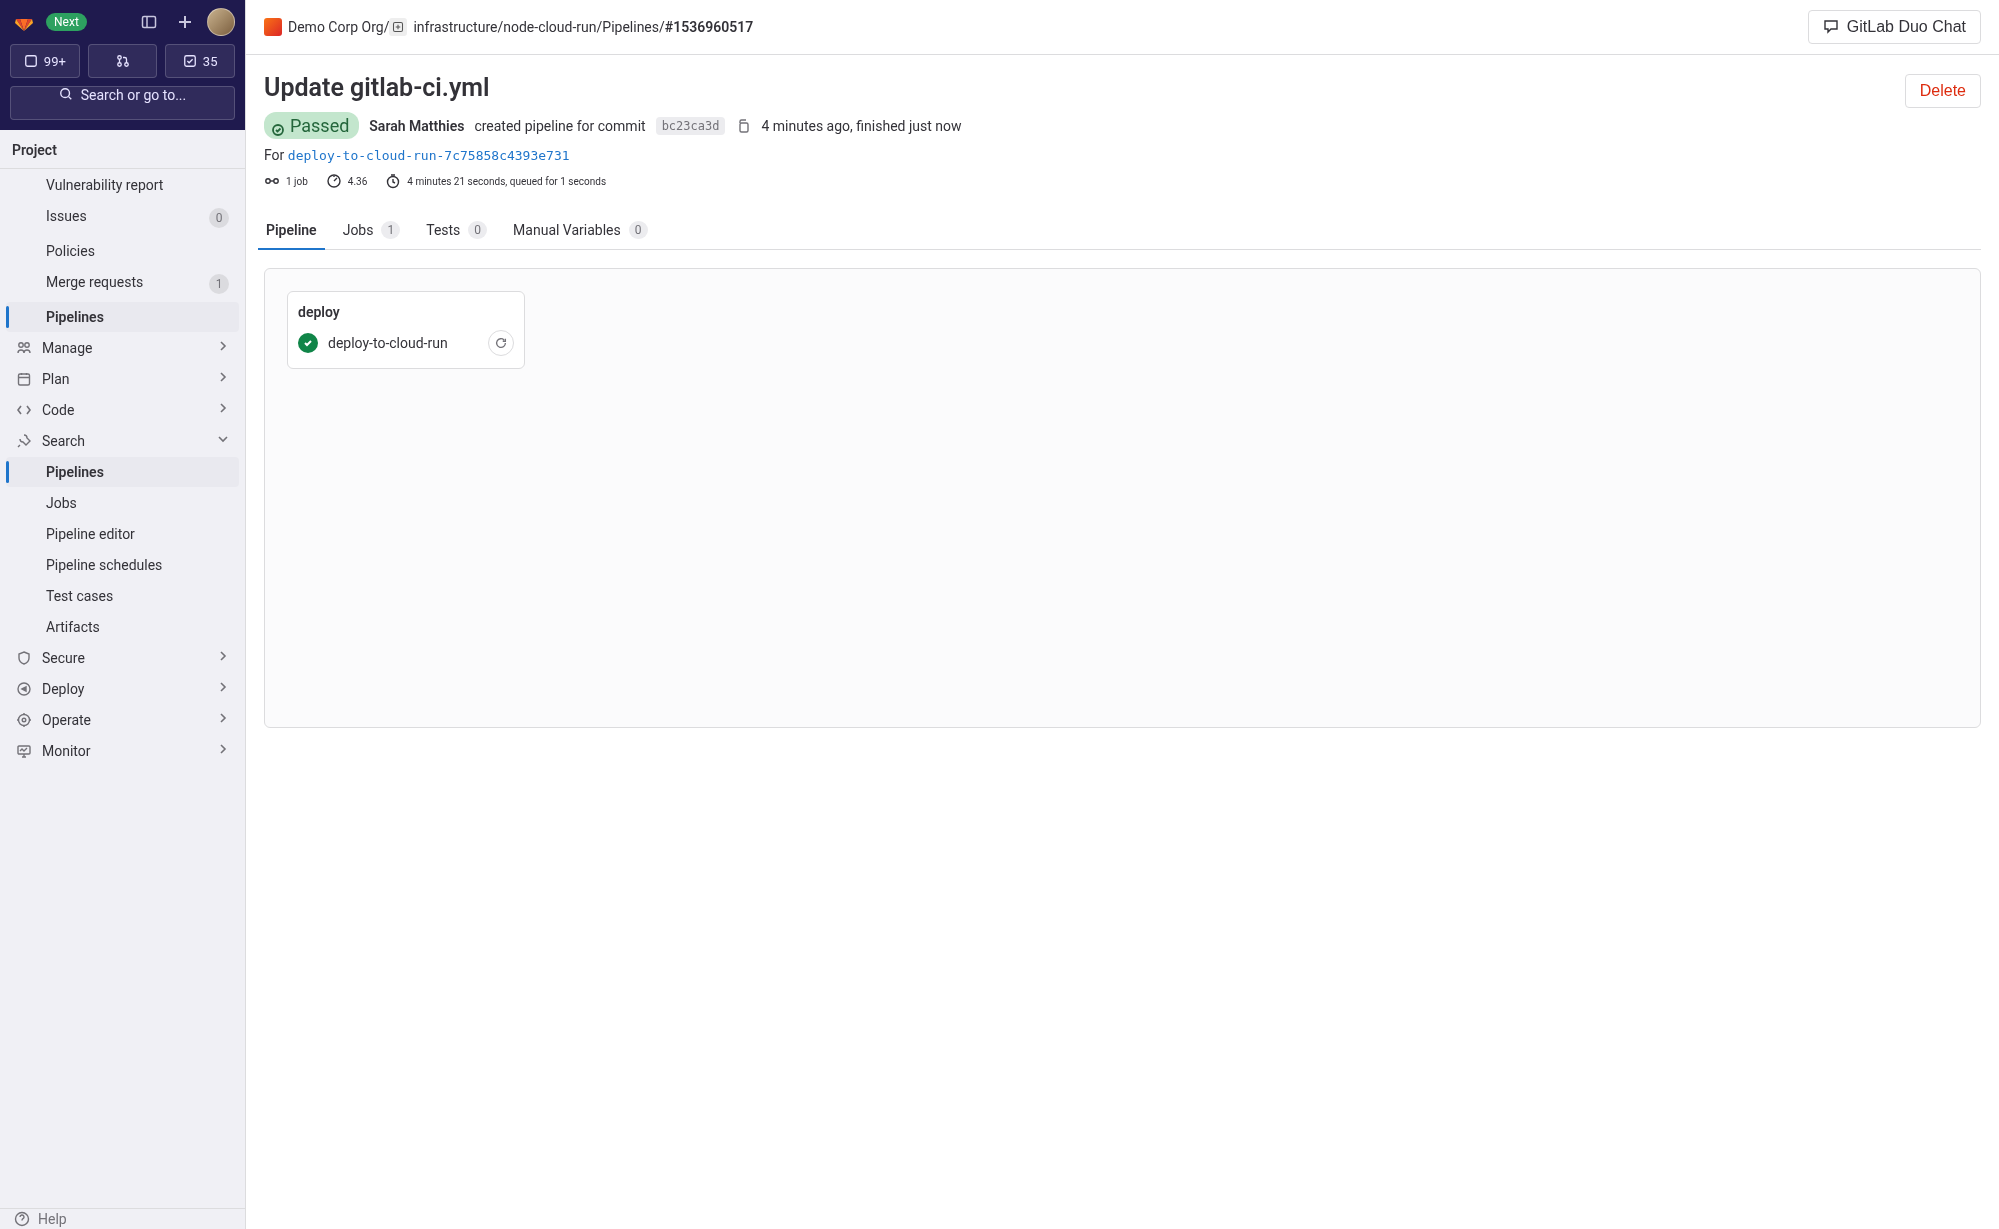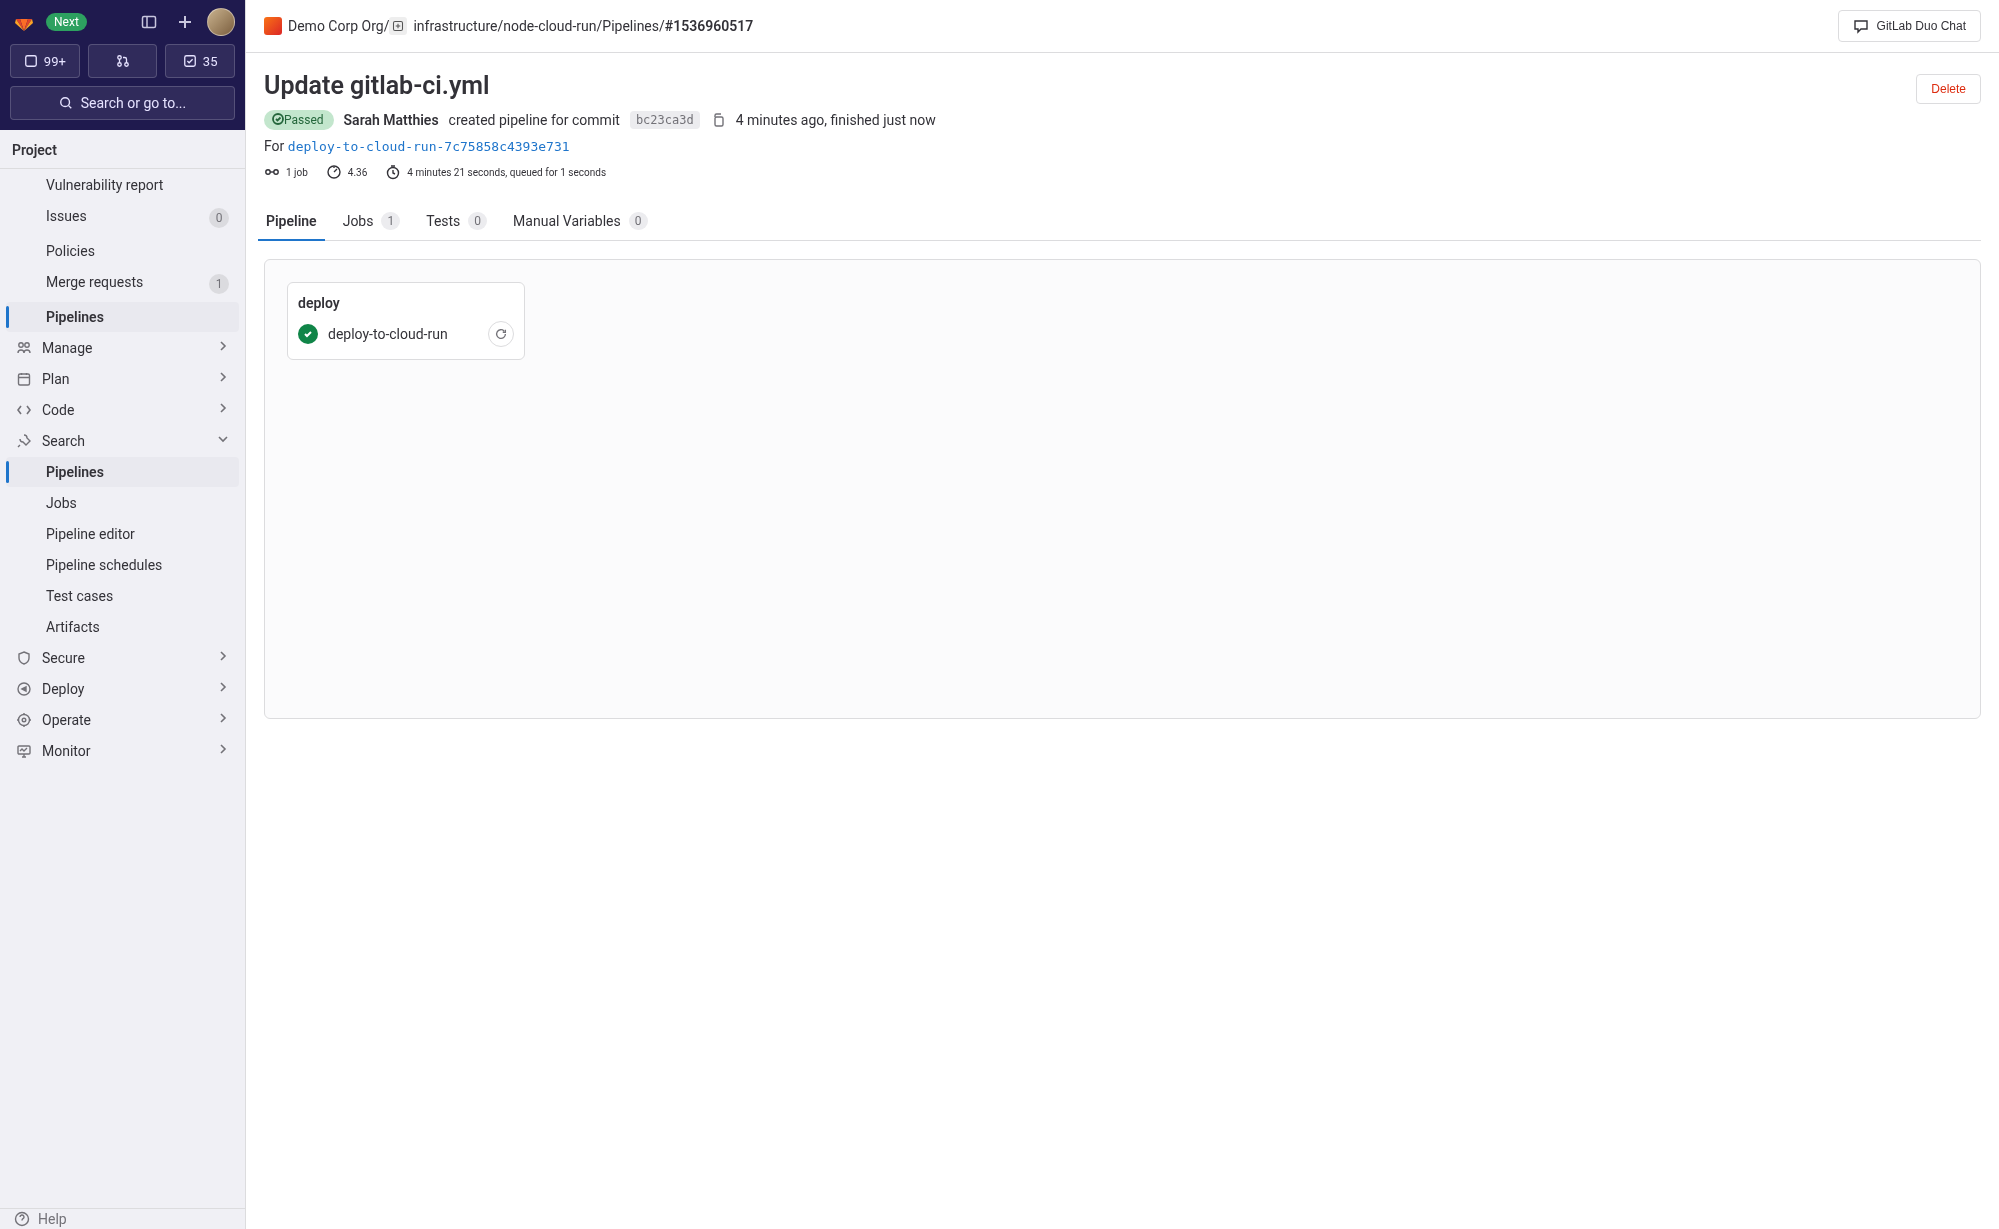--- a/index.html
+++ b/index.html
@@ -67,21 +67,21 @@
     flex:1;
     display:flex;align-items:center;justify-content:center;gap:6px;
     background:rgba(255,255,255,.08);
     border:1px solid rgba(255,255,255,.18);
     border-radius:4px;
     height:34px;color:#e6e3ff;font-size:13px;
     cursor:pointer;
   }
   .sb-search{
     margin-top:8px;
-    display:flex;align-items:center;justify-content:center;gap:8px;
+    display:flex;align-items:flex-start;justify-content:center;gap:8px;
     background:rgba(255,255,255,.08);
     border:1px solid rgba(255,255,255,.18);
     border-radius:4px;height:34px;color:#e6e3ff;cursor:pointer;
   }
   .sb-section-title{
     padding:12px 12px 10px;
     font-weight:600;color:var(--text);
     border-bottom:1px solid var(--border);
   }
   .sb-scroll{flex:1;overflow-y:auto;padding-bottom:8px;}
@@ -122,34 +122,34 @@
   .breadcrumbs{display:flex;align-items:center;gap:0;flex:1;min-width:0;}
   .crumb{display:flex;align-items:center;gap:6px;color:var(--text-muted);cursor:pointer;}
   .crumb .txt{color:var(--text);}
   .crumb.last{font-weight:600;}
   .crumb-icon{
     width:18px;height:18px;border-radius:3px;background:#6b21a8;
     display:flex;align-items:center;justify-content:center;font-size:11px;color:#fff;
   }
   .crumb-icon.org{background:linear-gradient(135deg,#f97316,#dc2626);}
   .btn{
-    display:flex;align-items:center;gap:8px;
+    display:flex;align-items:flex-start;gap:8px;
     border:1px solid var(--border);background:#fff;color:var(--text);
-    padding:7px 14px;border-radius:4px;cursor:pointer;font-size:12px;
+    padding:7px 14px;border-radius:4px;cursor:pointer;font-size:16px;
   }
   .btn.danger{color:var(--danger);}
   .content{padding:14px 18px 24px;}
   .title-row{display:flex;align-items:center;}
   .page-title{font-size:25px;font-weight:600;margin:4px 0 10px;}
   .title-row .spacer{flex:1;}
   .meta-row{display:flex;align-items:center;gap:10px;flex-wrap:wrap;margin-bottom:8px;}
   .status-pill{
     background:var(--green-pill-bg);color:var(--green-pill-fg);
-    padding:3px 10px 3px 8px;border-radius:12px;display:flex;align-items:flex-start;
-    font-size:12px;
+    padding:3px 10px 3px 8px;border-radius:12px;display:flex;align-items:flex-end;gap:6px;
+    font-size:18px;
   }
   .author{font-weight:600;}
   .commit-chip{
     font-family:var(--mono);font-size:12px;background:#ececef;
     padding:2px 6px;border-radius:4px;color:var(--text-muted);
   }
   .icon-clip{color:var(--text-muted);display:flex;}
   .for-row{margin:4px 0 10px;}
   .mono-link{font-family:var(--mono);font-size:13px;color:var(--link);}
   .stat-row{display:flex;align-items:center;gap:18px;color:var(--text);margin:6px 0 0;}

